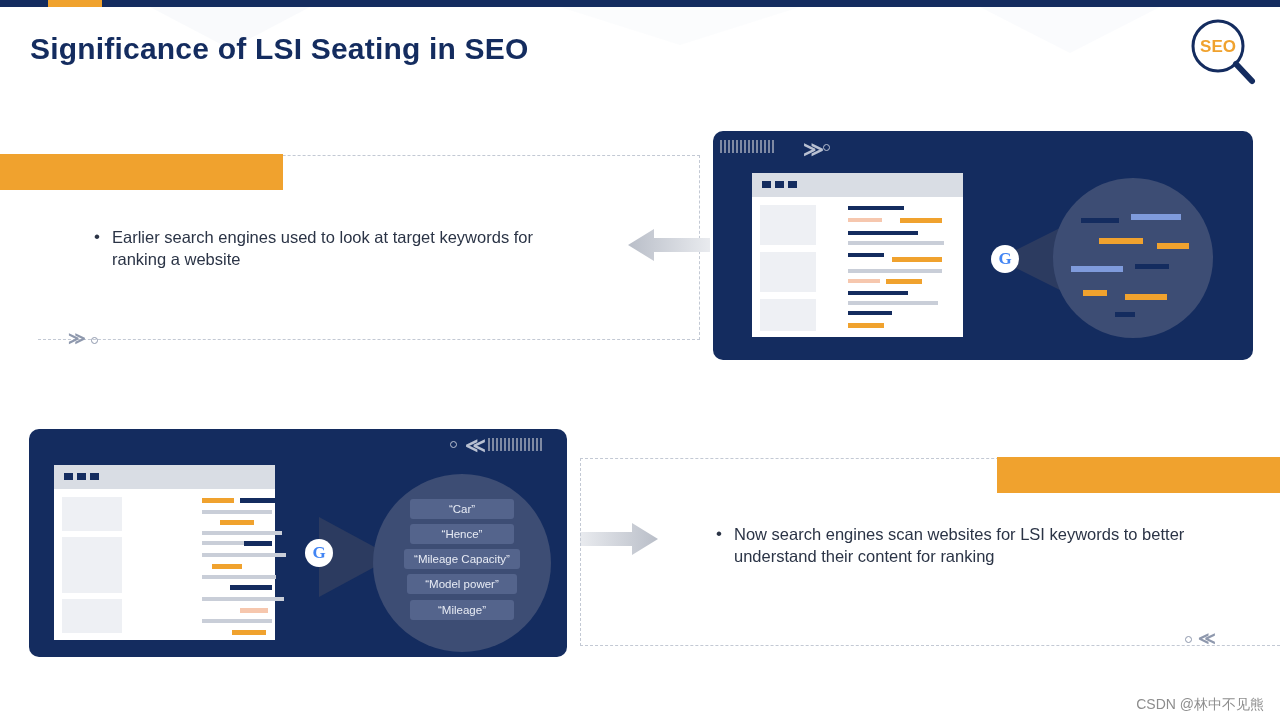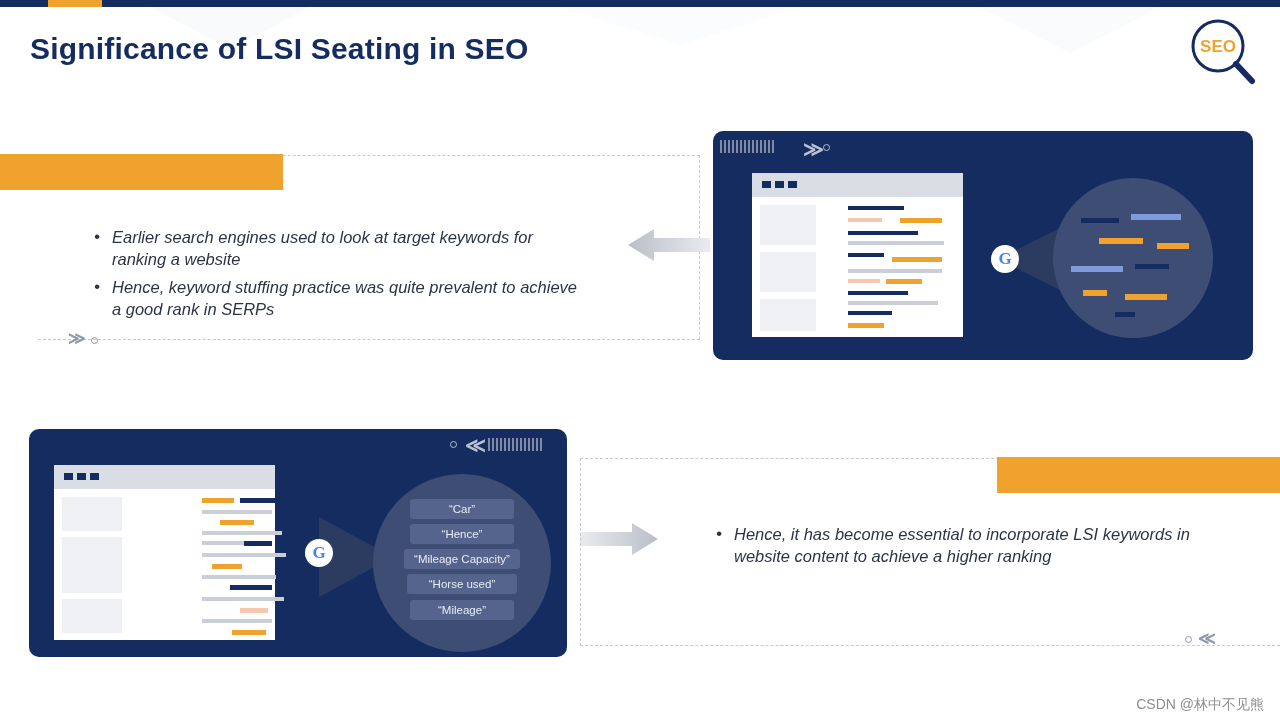--- a/index.html
+++ b/index.html
@@ -34,21 +34,21 @@
   .panel-navy {
     position:absolute; background:#142c5f; border-radius:10px;
   }
   .dashbox {
     position:absolute; border:1px dashed #c3c9d4;
   }
   .orange-tab { position:absolute; background:#f0a22e; }
 
   .bullets { position:absolute; color:#2b3446; font-size:16.5px; line-height:22px; }
   .bullets ul { margin:0; padding-left:18px; list-style:none; }
-  .bullets li { margin:0 0 6px 0; position:relative; padding-left:4px;font-style:italic; }
+  .bullets li { margin:0 0 6px 0; position:relative; padding-left:4px; }
   .bullets li:before {
     content:"•"; position:absolute; left:-14px; top:0; color:#2b3446; font-size:17px;
   }
 
   
   .ticks { position:absolute; display:flex; align-items:flex-end; gap:2px; }
   .ticks i { display:block; width:2px; background:#7f8aa3; }
 
   .chev { position:absolute; color:#8e98ad; font-size:20px; line-height:1; font-weight:bold; }
   .dotcircle { position:absolute; width:7px; height:7px; border-radius:50%; border:1.5px solid #8e98ad; }
@@ -103,21 +103,20 @@
     <text x="34" y="34" text-anchor="middle" font-family="Liberation Sans, sans-serif" font-size="17" font-weight="bold" fill="#f0a22e">SEO</text>
   </svg>
 </div>
 
 <div class="dashbox" style="left:38px; top:155px; width:662px; height:185px; border-left:none;"></div>
 <div class="orange-tab" style="left:0px; top:154px; width:283px; height:36px;"></div>
 
 <div class="bullets" style="left:90px; top:226px; width:500px;">
   <ul>
     <li>Earlier search engines used to look at target keywords for ranking a website</li>
-    <li>Hence, keyword stuffing practice was quite prevalent to achieve a good rank in SERPs</li>
   </ul>
 </div>
 
 <div class="chev" style="left:68px; top:330px; font-size:17px;">≫</div>
 <div class="dotcircle" style="left:91px; top:337px;"></div>
 
 <div class="arrow" style="left:628px; top:224px;">
   <svg width="82" height="42" viewBox="0 0 82 42">
     <defs>
       <linearGradient id="gradL" x1="1" y1="0" x2="0" y2="0">
@@ -237,21 +236,21 @@
     <div class="sk sk-peach" style="left:186px; top:143px; width:28px; height:5px;"></div>
     <div class="sk sk-gray" style="left:148px; top:154px; width:70px; height:4px;"></div>
     <div class="sk sk-orange" style="left:178px; top:165px; width:34px; height:5px;"></div>
   </div>
 
   <div class="cone" style="left:290px; top:88px; border-top:40px solid transparent; border-bottom:40px solid transparent; border-left:74px solid #2c3b60;"></div>
   <div class="cloud" style="left:344px; top:45px; width:178px; height:178px; background:#3d4d74;">
     <div class="kw" style="left:37px; top:25px;">“Car”</div>
     <div class="kw" style="left:37px; top:50px;">“Hence”</div>
     <div class="kw" style="left:31px; top:75px; width:116px;">“Mileage Capacity”</div>
-    <div class="kw" style="left:34px; top:100px; width:110px;">“Horse used”</div>
+    <div class="kw" style="left:34px; top:100px; width:110px;">“Model power”</div>
     <div class="kw" style="left:37px; top:126px;">“Mileage”</div>
   </div>
   <div class="gicon" style="left:276px; top:110px;">G</div>
 </div>
 
 <div class="arrow" style="left:580px; top:518px;">
   <svg width="78" height="42" viewBox="0 0 78 42">
     <defs>
       <linearGradient id="gradR" x1="0" y1="0" x2="1" y2="0">
         <stop offset="0%" stop-color="#e9ebef"></stop>
@@ -260,20 +259,20 @@
     </defs>
     <polygon points="78,21 52,5 52,14 0,14 0,28 52,28 52,37" fill="url(#gradR)"></polygon>
   </svg>
 </div>
 
 <div class="dashbox" style="left:580px; top:458px; width:700px; height:188px; border-right:none;"></div>
 <div class="orange-tab" style="left:997px; top:457px; width:283px; height:36px;"></div>
 
 <div class="bullets" style="left:712px; top:523px; width:510px;">
   <ul>
-    <li>Hence, it has become essential to incorporate LSI keywords in website content to achieve a higher ranking</li>
+    <li>Now search engines scan websites for LSI keywords to better understand their content for ranking</li>
   </ul>
 </div>
 
 <div class="dotcircle" style="left:1185px; top:636px;"></div>
 <div class="chev" style="left:1198px; top:630px; font-size:17px;">≪</div>
 
 <div class="watermark">CSDN @林中不见熊</div>
 
 </body></html>

